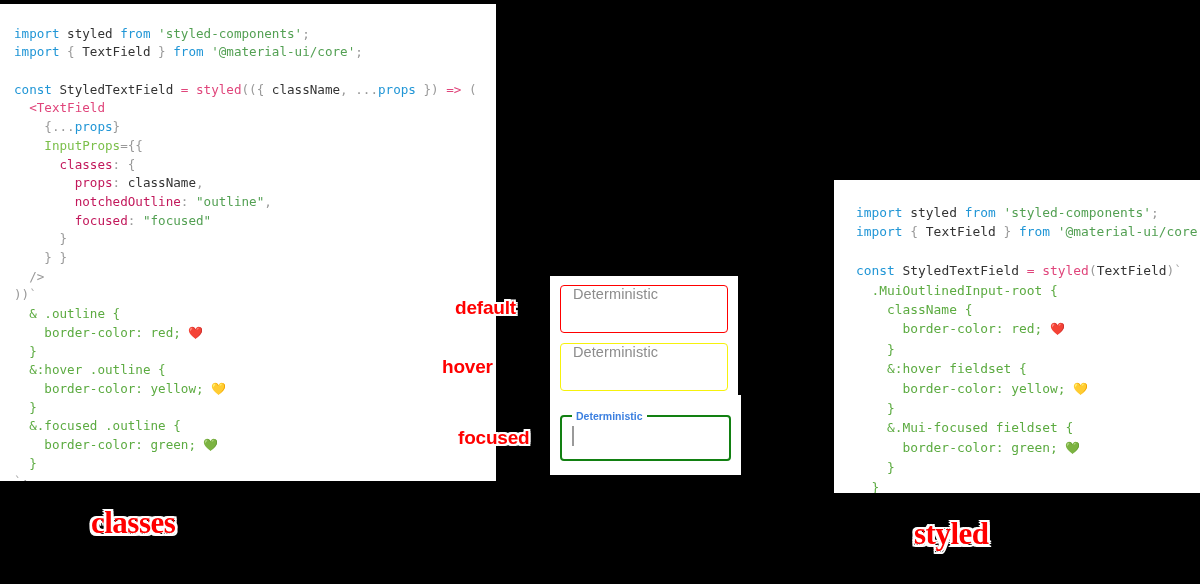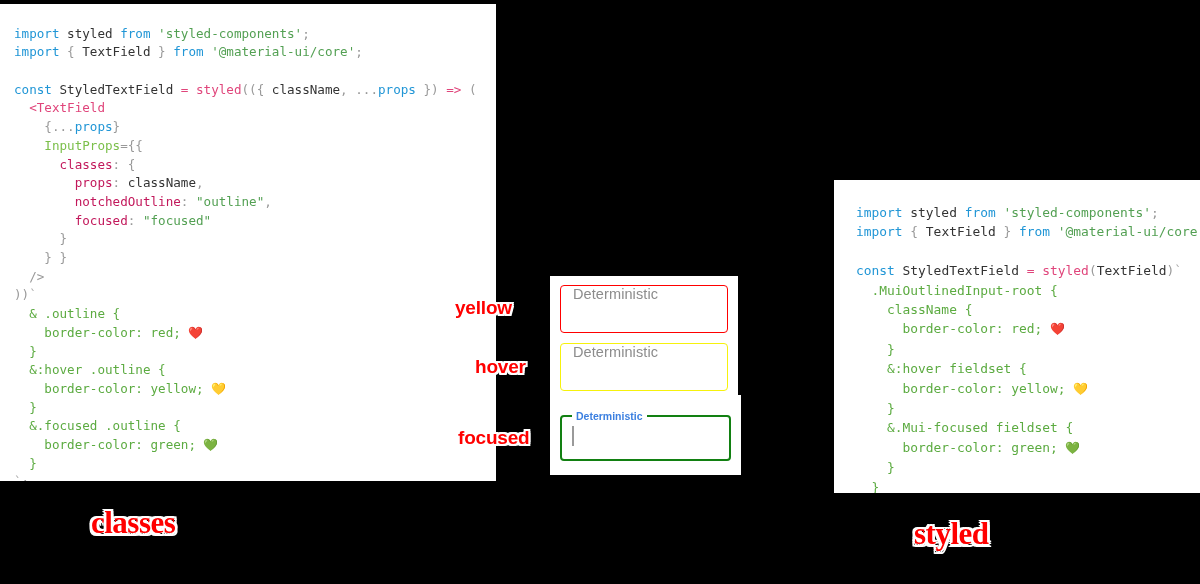--- a/index.html
+++ b/index.html
@@ -151,21 +151,21 @@
     color: #ff0000;
     white-space: nowrap;
     letter-spacing: -0.2px;
     text-shadow:
       -2px -2px 0 #fff,  2px -2px 0 #fff,
       -2px  2px 0 #fff,  2px  2px 0 #fff,
       -2px  0   0 #fff,  2px  0   0 #fff,
        0   -2px 0 #fff,  0    2px 0 #fff;
   }
   #annot-default  { left: 455px; top: 297px; }
-  #annot-hover    { left: 475px; top: 356px; text-align: center; }
+  #annot-hover    { left: 442px; top: 356px; text-align: center; }
   #annot-focused  { left: 458px; top: 427px; }
 
   .caption {
     position: absolute;
     font-family: "Liberation Serif", serif;
     font-weight: 700;
     font-size: 31px;
     color: #ff0000;
     white-space: nowrap;
     letter-spacing: -0.5px;
@@ -228,21 +228,21 @@
     <div class="tf tf-focused">
       <fieldset>
         <legend>Deterministic</legend>
       </fieldset>
       <span class="tf-caret"></span>
     </div>
 
   </div>
 </div>
 
-<div class="annot" id="annot-default">yellow</div>
+<div class="annot" id="annot-default">default</div>
 <div class="annot" id="annot-hover">hover</div>
 <div class="annot" id="annot-focused">focused</div>
 
 <div class="code-panel" id="panel-globals">
   <pre class="code"><span class="t-kw">import </span><span class="t-plain">styled</span><span class="t-kw"> from </span><span class="t-str">'styled-components'</span><span class="t-punc">;</span>
 <span class="t-kw">import </span><span class="t-punc">{</span><span class="t-plain"> TextField </span><span class="t-punc">}</span><span class="t-kw"> from </span><span class="t-str">'@material-ui/core'</span>
 
 <span class="t-kw">const </span><span class="t-plain">StyledTextField</span><span class="t-op"> = </span><span class="t-fn">styled</span><span class="t-punc">(</span><span class="t-plain">TextField</span><span class="t-punc">)</span><span class="t-tick">`</span>
 <span class="t-css">  .MuiOutlinedInput-root {</span>
 <span class="t-css">    className {</span>

